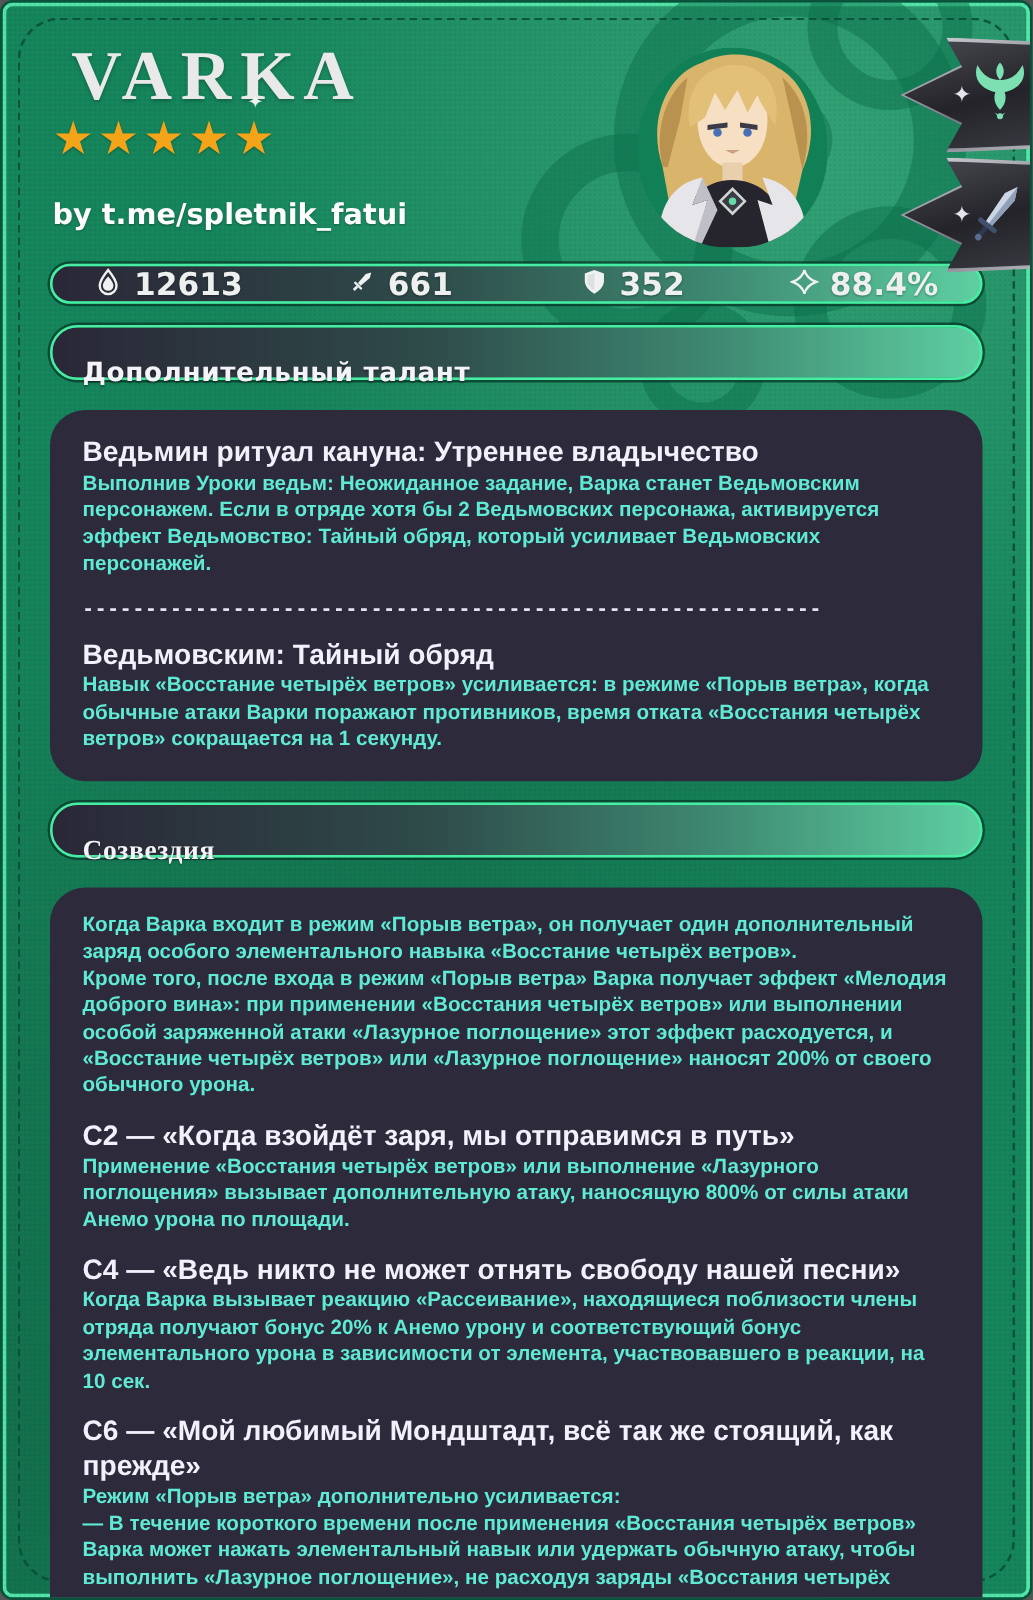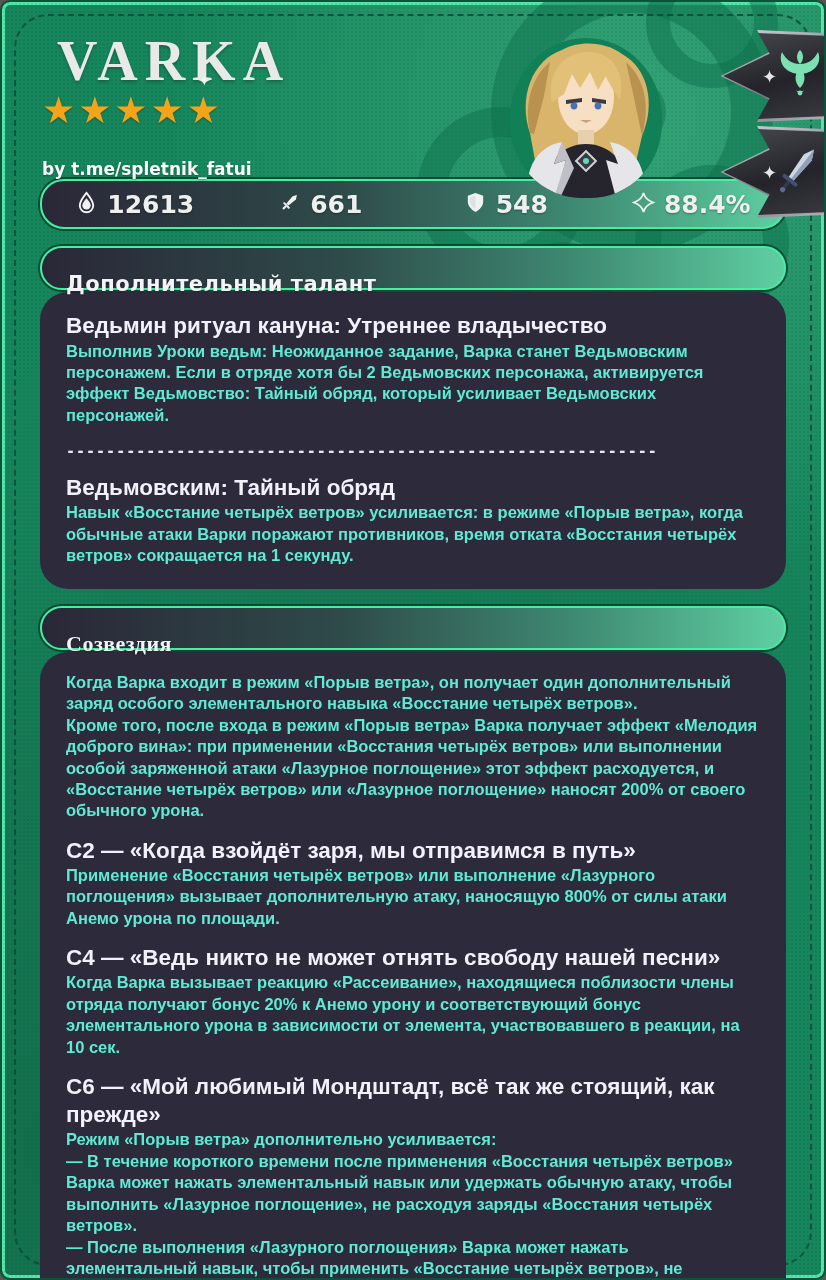--- a/index.html
+++ b/index.html
@@ -40,21 +40,21 @@
     text-shadow:0 2px 3px rgba(0,0,0,0.25);
   }
   .k-star{position:absolute;left:196px;top:40px;color:#f2f2f2;font-size:15px;}
   .stars{
     margin:0 0 0 2px;
     font-size:37px;line-height:1.1;color:#f4a418;letter-spacing:3px;
     text-shadow:0 1px 2px rgba(0,0,0,0.3);
   }
   .byline{
     margin:28px 0 0 2px;
-    font-weight:700;font-size:17px;color:#fdfdfd;
+    font-weight:700;font-size:23px;color:#fdfdfd;
     text-shadow:0 1px 2px rgba(0,0,0,0.3);
   }
 
   .portrait{
     position:absolute;left:508px;top:36px;width:152px;height:160px;
     border-radius:50% 50% 47% 47%;overflow:hidden;z-index:3;
   }
   .emblem{position:absolute;right:-16px;width:122px;height:92px;z-index:3;}
   .emblem-1{top:28px;}
   .emblem-2{top:124px;}
@@ -65,21 +65,21 @@
   }
   .emblem .face{
     position:absolute;inset:3px;
     clip-path:polygon(32% 0,100% 4%,100% 96%,32% 100%,42% 76%,2% 50%,42% 24%);
     background:linear-gradient(165deg,#4a4a52,#232329 55%,#3a3a42);
   }
   .emblem .glyph{position:absolute;right:14px;top:50%;transform:translateY(-50%);}
   .emblem .spark{position:absolute;left:44px;top:50%;transform:translateY(-50%);color:#e4e4ec;font-size:18px;}
 
   .stats-bar{
-    height:50px;border-radius:24px;
+    margin-top:26px;height:32px;border-radius:24px;
     display:flex;align-items:center;
     background:linear-gradient(90deg,#2a2737 0%,#2e4a49 40%,#3e8a72 72%,#5ecfa2 100%);
     border:2px solid #47eda2;
     box-shadow:0 0 0 2px rgba(8,60,42,0.8);
     box-sizing:border-box;
   }
   .stat{flex:1;display:flex;align-items:center;justify-content:center;gap:9px;}
   .stat-value{font-weight:700;font-size:25px;color:#eef0f0;text-shadow:0 1px 2px rgba(0,0,0,0.35);}
 
   .section-pill{
@@ -92,21 +92,21 @@
     padding:0 24px;
   }
   .section-pill .label{
     font-weight:700;font-size:21px;color:#f4f3f8;letter-spacing:0.5px;
     text-shadow:0 1px 2px rgba(0,0,0,0.35);
     margin-top:32px;
   }
   .pill-serif .label{font-family:"Liberation Serif","DejaVu Serif",serif;font-size:22px;}
 
   .panel{
-    margin-top:2px;border-radius:28px;
+    margin-top:24px;border-radius:28px;
     background:#2d2a3b;
     padding:20px 26px 22px 26px;
     box-sizing:border-box;
     color:#eceaf6;
   }
   .panel-title{
     font-family:"Liberation Sans",sans-serif;
     font-weight:700;font-size:22.5px;line-height:1.25;color:#f2f0fa;
   }
   .panel-body{
@@ -233,21 +233,21 @@
         </span>
         <span class="stat-value">661</span>
       </div>
       <div class="stat">
         <span>
           <svg width="23" height="23" viewBox="0 0 24 24">
             <path d="M12 2 L20 5 L20 11.5 C20 17.5 12 22 12 22 C12 22 4 17.5 4 11.5 L4 5 Z" fill="#f0f2f2"></path>
             <path d="M12 4.6 L12 19.4 C12 19.4 6.3 16 6.3 11.3 L6.3 6.7 Z" fill="#c8cfd2" opacity="0.5"></path>
           </svg>
         </span>
-        <span class="stat-value">548</span>
+        <span class="stat-value">352</span>
       </div>
       <div class="stat">
         <span>
           <svg width="23" height="23" viewBox="0 0 24 24">
             <path d="M12 2 Q13.6 9 22 12 Q13.6 15 12 22 Q10.4 15 2 12 Q10.4 9 12 2 Z" fill="none" stroke="#f0f2f2" stroke-width="1.9"></path>
           </svg>
         </span>
         <span class="stat-value">88.4%</span>
       </div>
     </div>

